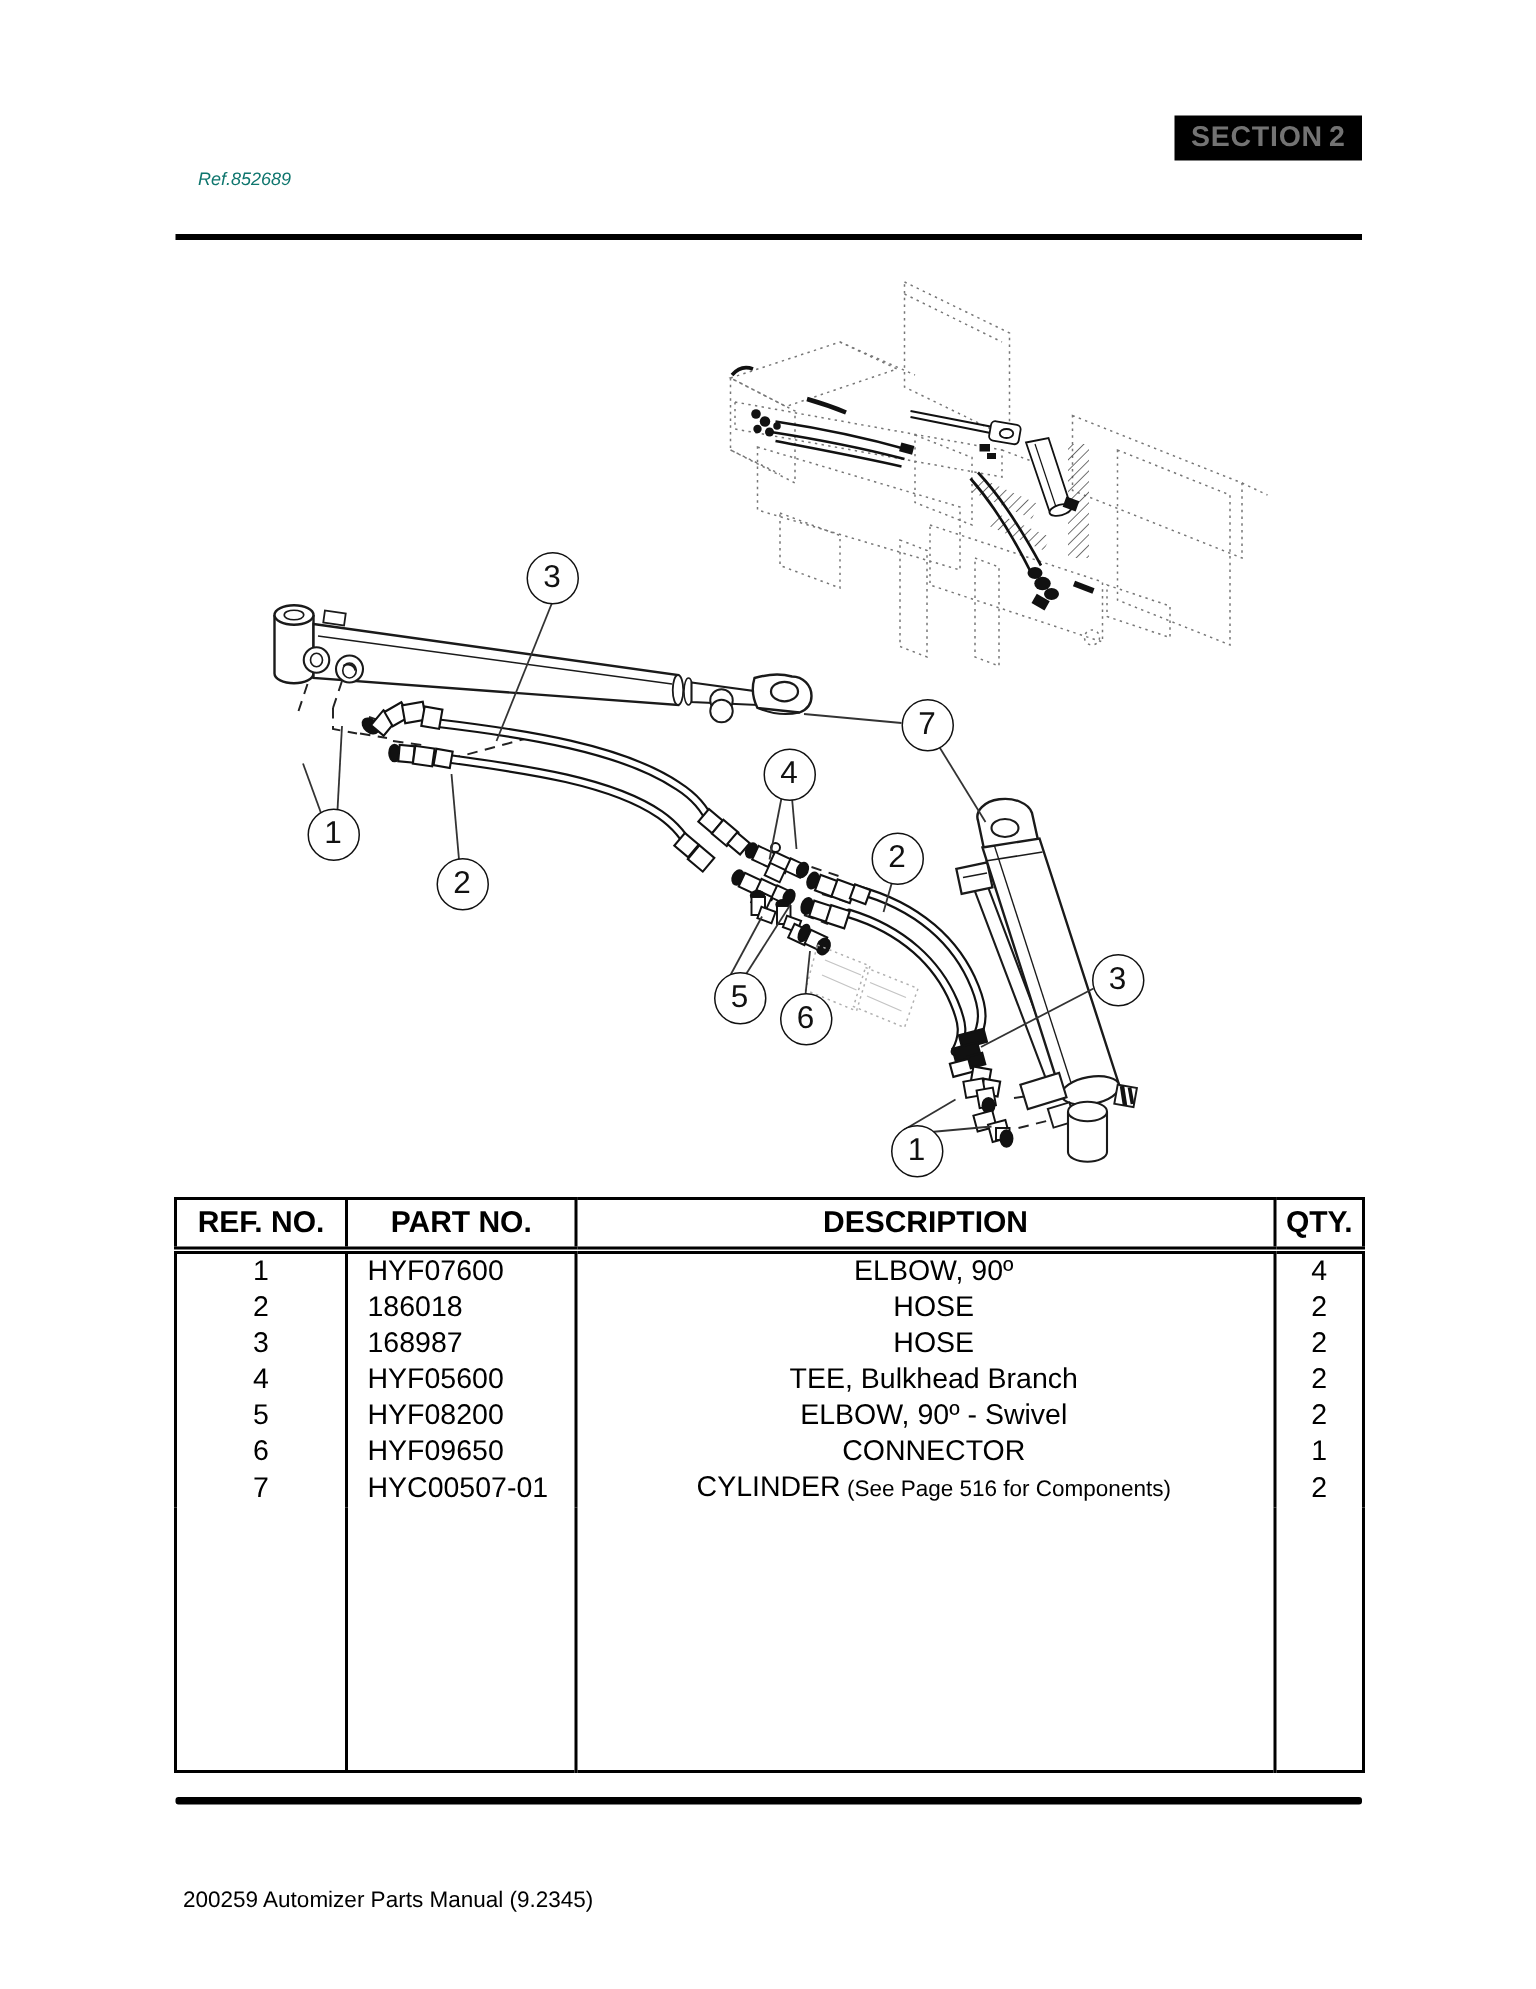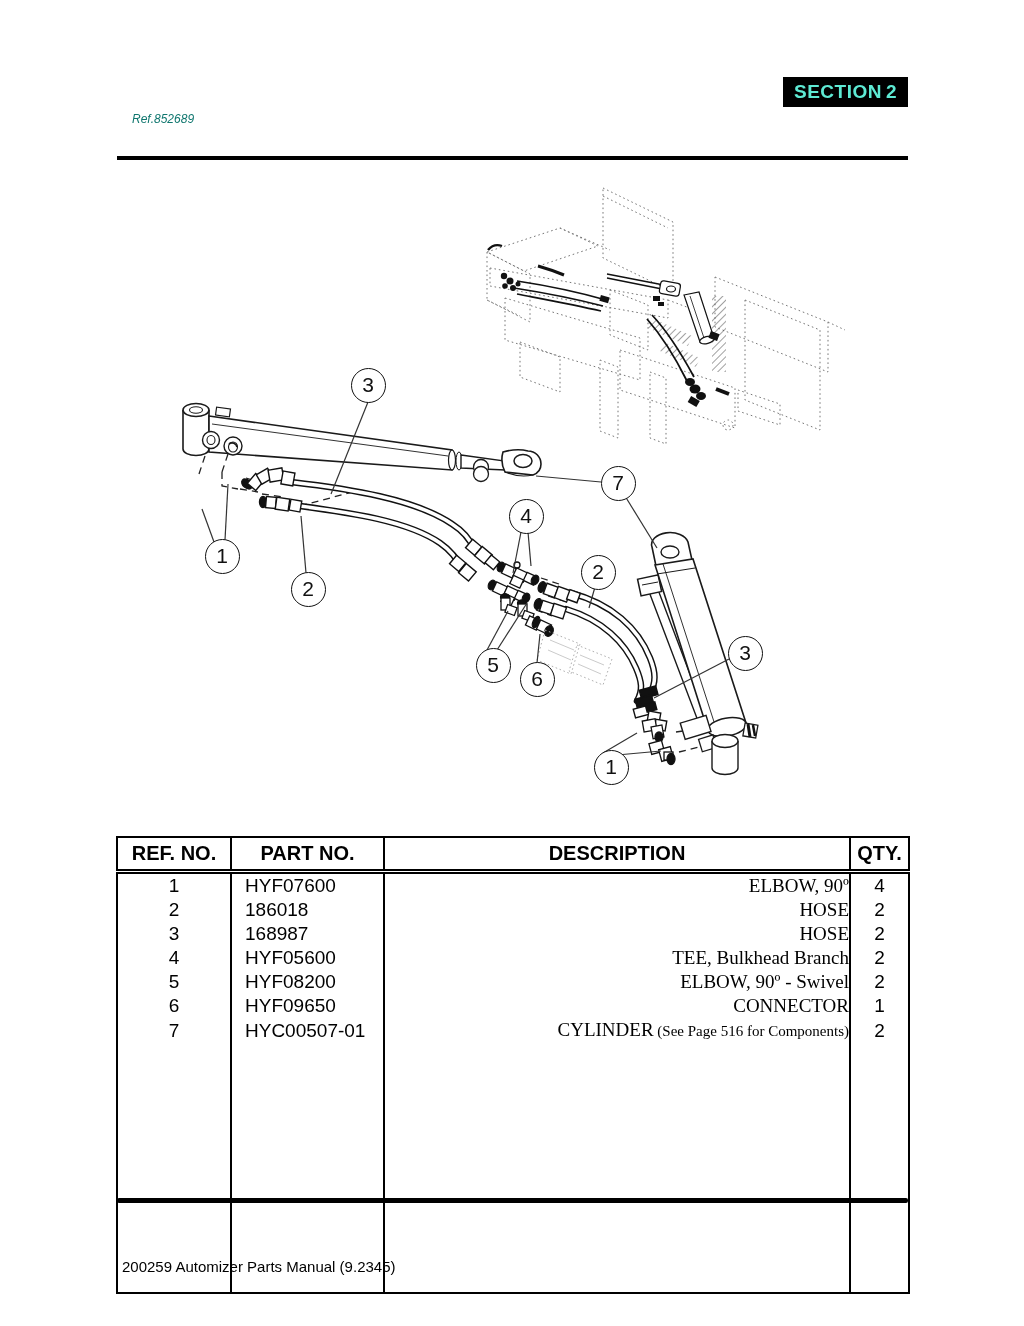--- a/index.html
+++ b/index.html
@@ -2,46 +2,46 @@
 <html><head>
 <meta charset="utf-8">
 <style>
   html,body{margin:0;padding:0;background:#ffffff;}
   #page{position:relative;width:1024px;height:1326px;background:#ffffff;overflow:hidden;
         font-family:"Liberation Sans","DejaVu Sans",sans-serif;color:#000;}
   .abs{position:absolute;}
 
   
   #ref-label{left:132px;top:112px;font-size:12px;font-style:italic;color:#0f766e;}
-  #section-badge{left:783px;top:77px;width:125px;height:30px;background:#000;color:#5eead4;
+  #section-badge{left:783px;top:77px;width:125px;height:30px;background:#000;color:#737373;
     display:flex;justify-content:space-between;align-items:center;padding:0 11px;box-sizing:border-box;
     font-size:19px;font-weight:bold;letter-spacing:.5px;}
   #page-title{left:0;top:113px;width:908px;text-align:right;font-size:29px;font-weight:bold;
     letter-spacing:.2px;white-space:nowrap;}
   #page-title .suffix{font-size:16px;font-weight:bold;}
   #top-rule{left:117px;top:156px;width:791px;height:4px;background:#000;}
 
   
   #diagram-svg{left:0;top:0;width:1024px;height:1326px;}
   .callout{position:absolute;width:35px;height:35px;border:1.8px solid #111;border-radius:50%;
     background:#fff;box-sizing:border-box;display:flex;align-items:center;justify-content:center;
     font-size:21px;color:#111;}
 
   
-  #parts-table{left:116px;top:836px;width:792px;height:458px;border-collapse:collapse;table-layout:fixed;
+  #parts-table{left:116px;top:798px;width:792px;height:384px;border-collapse:collapse;table-layout:fixed;
     font-size:19px;}
   #parts-table th{border:2.5px solid #000;border-bottom:5px double #000;font-size:20px;font-weight:bold;
     height:31px;padding:0;}
   #parts-table td{border-left:2px solid #000;border-right:2px solid #000;padding:0;height:24px;
     vertical-align:middle;line-height:24px;}
   #parts-table tr.filler td{height:auto;}
   #parts-table{border:2.5px solid #000;}
   .col-ref{text-align:center;}
   .col-part{text-align:left;padding-left:13px !important;}
-  .col-desc{text-align:right;padding-left:11px !important;white-space:nowrap;font-family:Liberation Serif, serif;}
+  .col-desc{text-align:center;padding-left:11px !important;white-space:nowrap;}
   .col-qty{text-align:center;}
   .desc-note{font-size:15px;}
 
   
   #bottom-rule{left:117px;top:1198px;width:791px;height:5px;background:#000;border-radius:2px;}
   #footer-left{left:122px;top:1258px;font-size:15px;}
   #footer-page{left:501px;top:1326px;font-size:15px;}
 </style>
 </head>
 <body>

